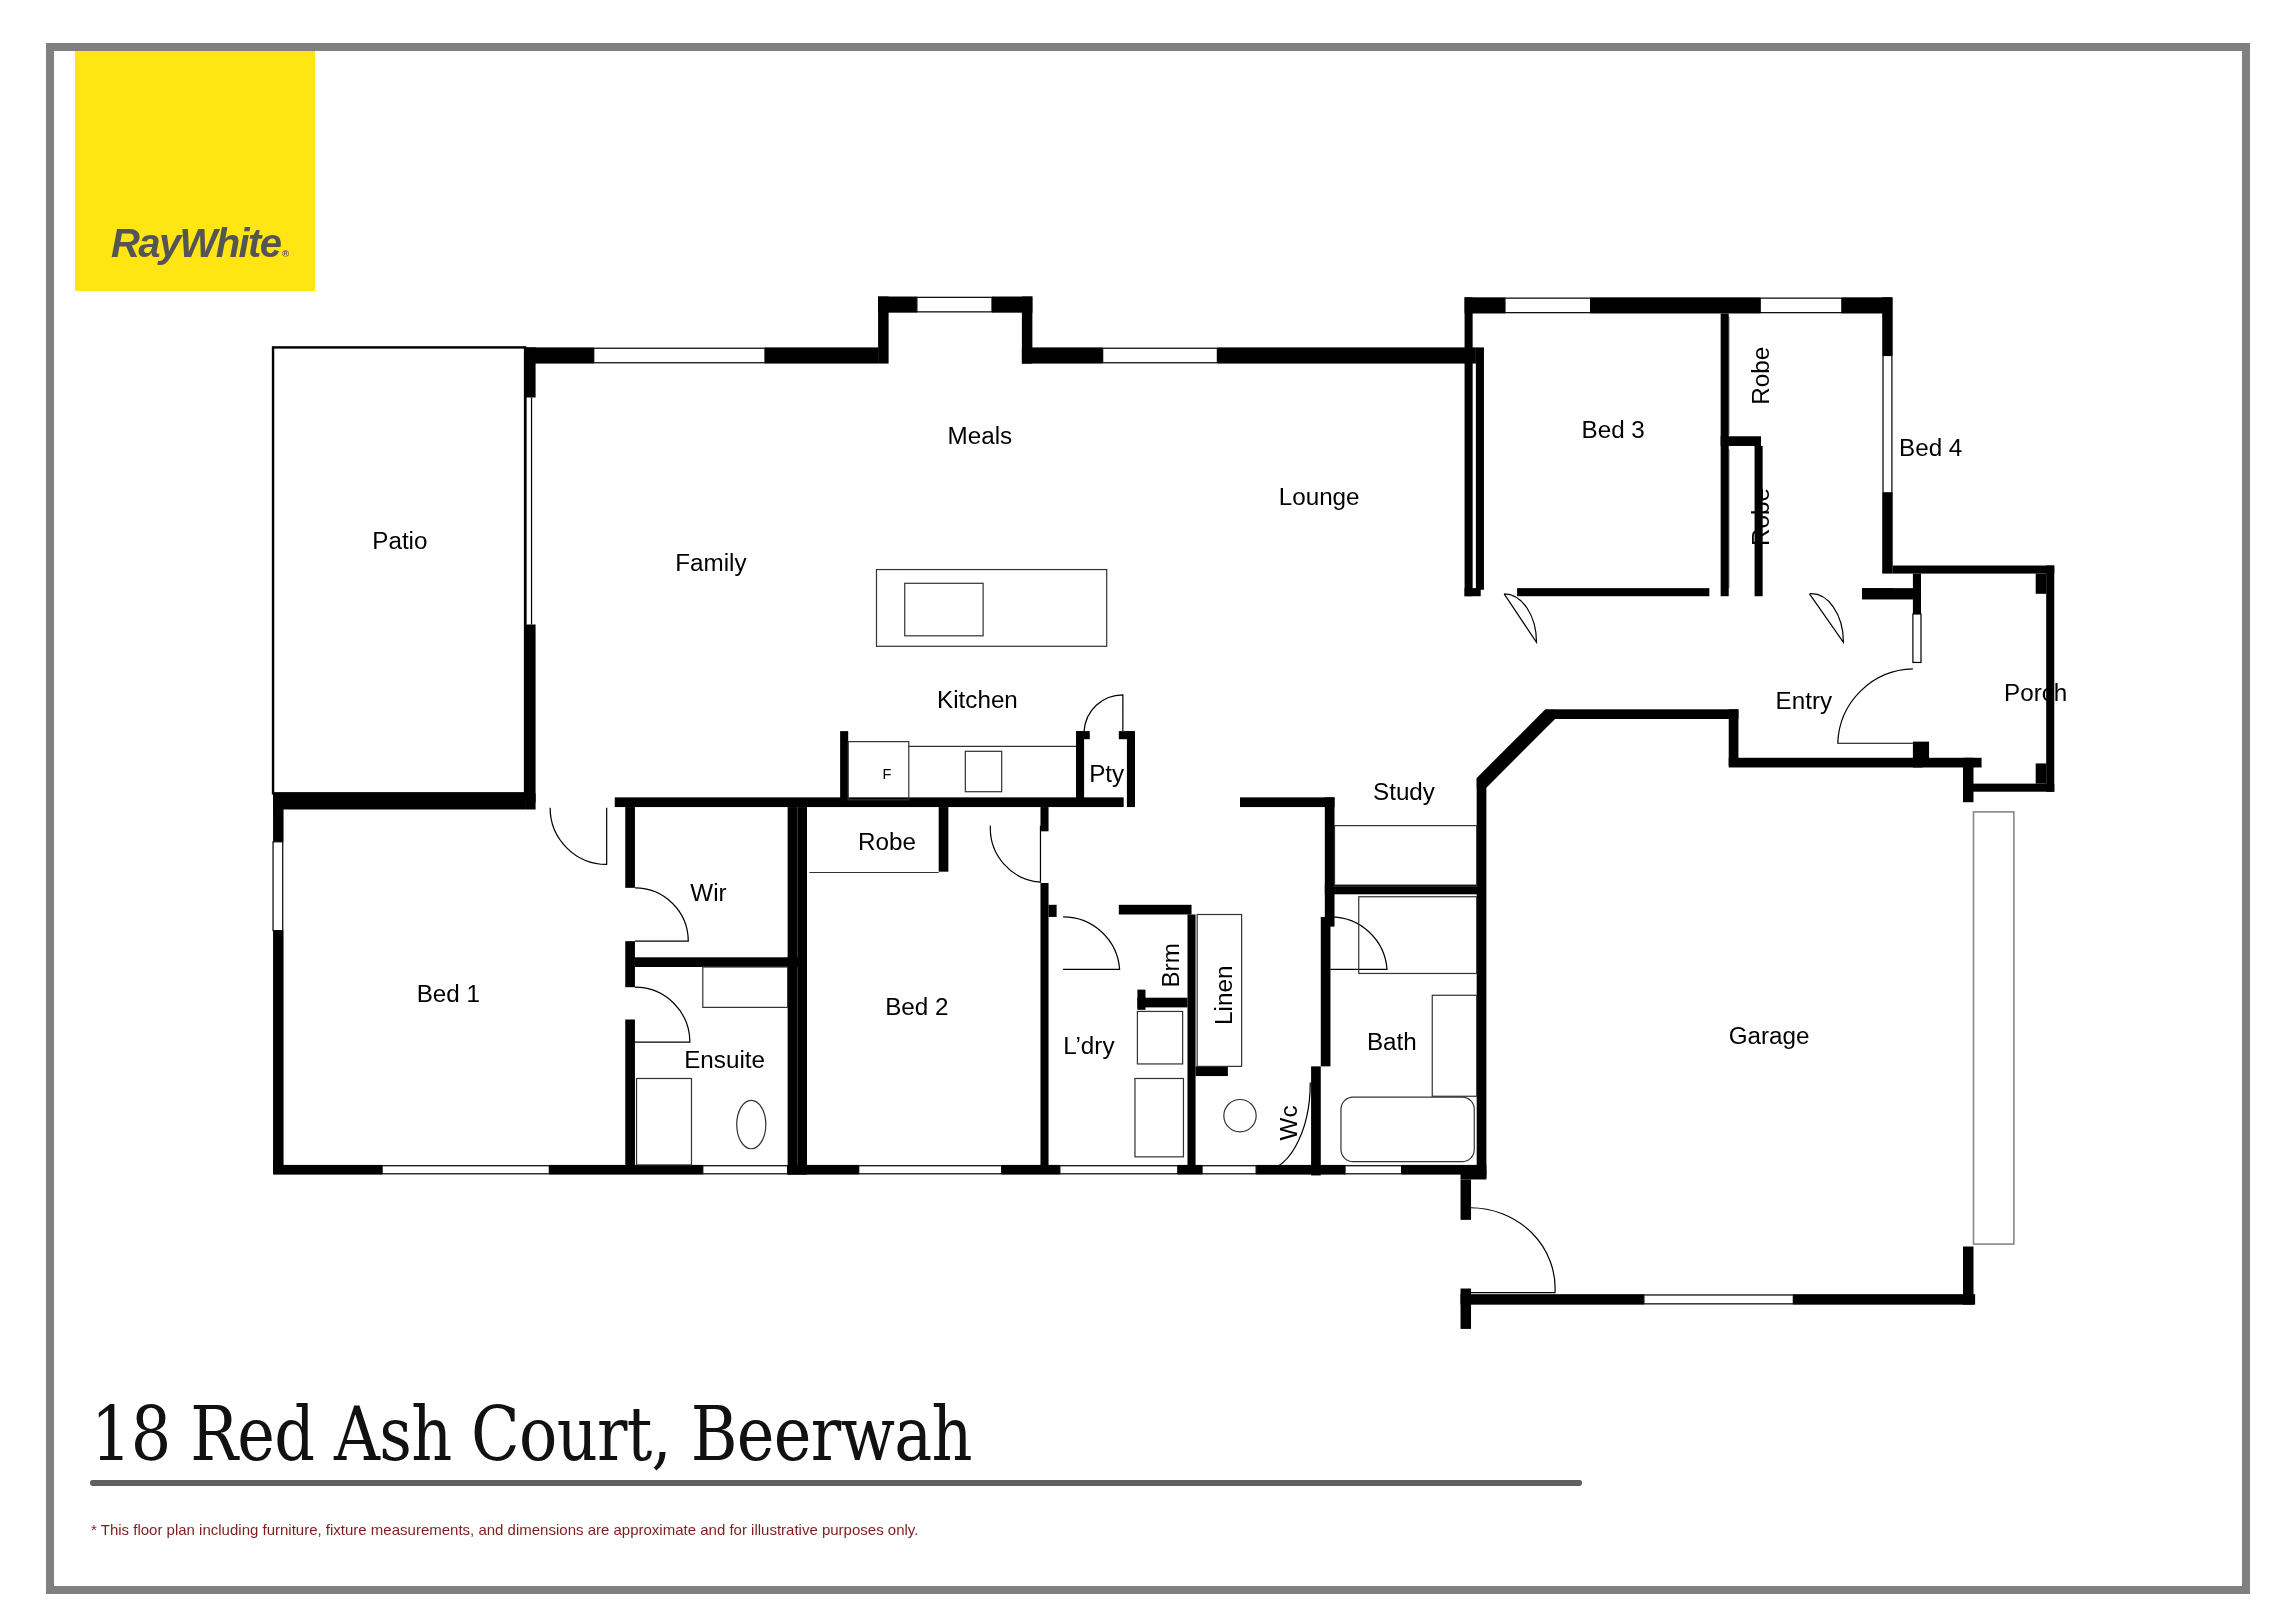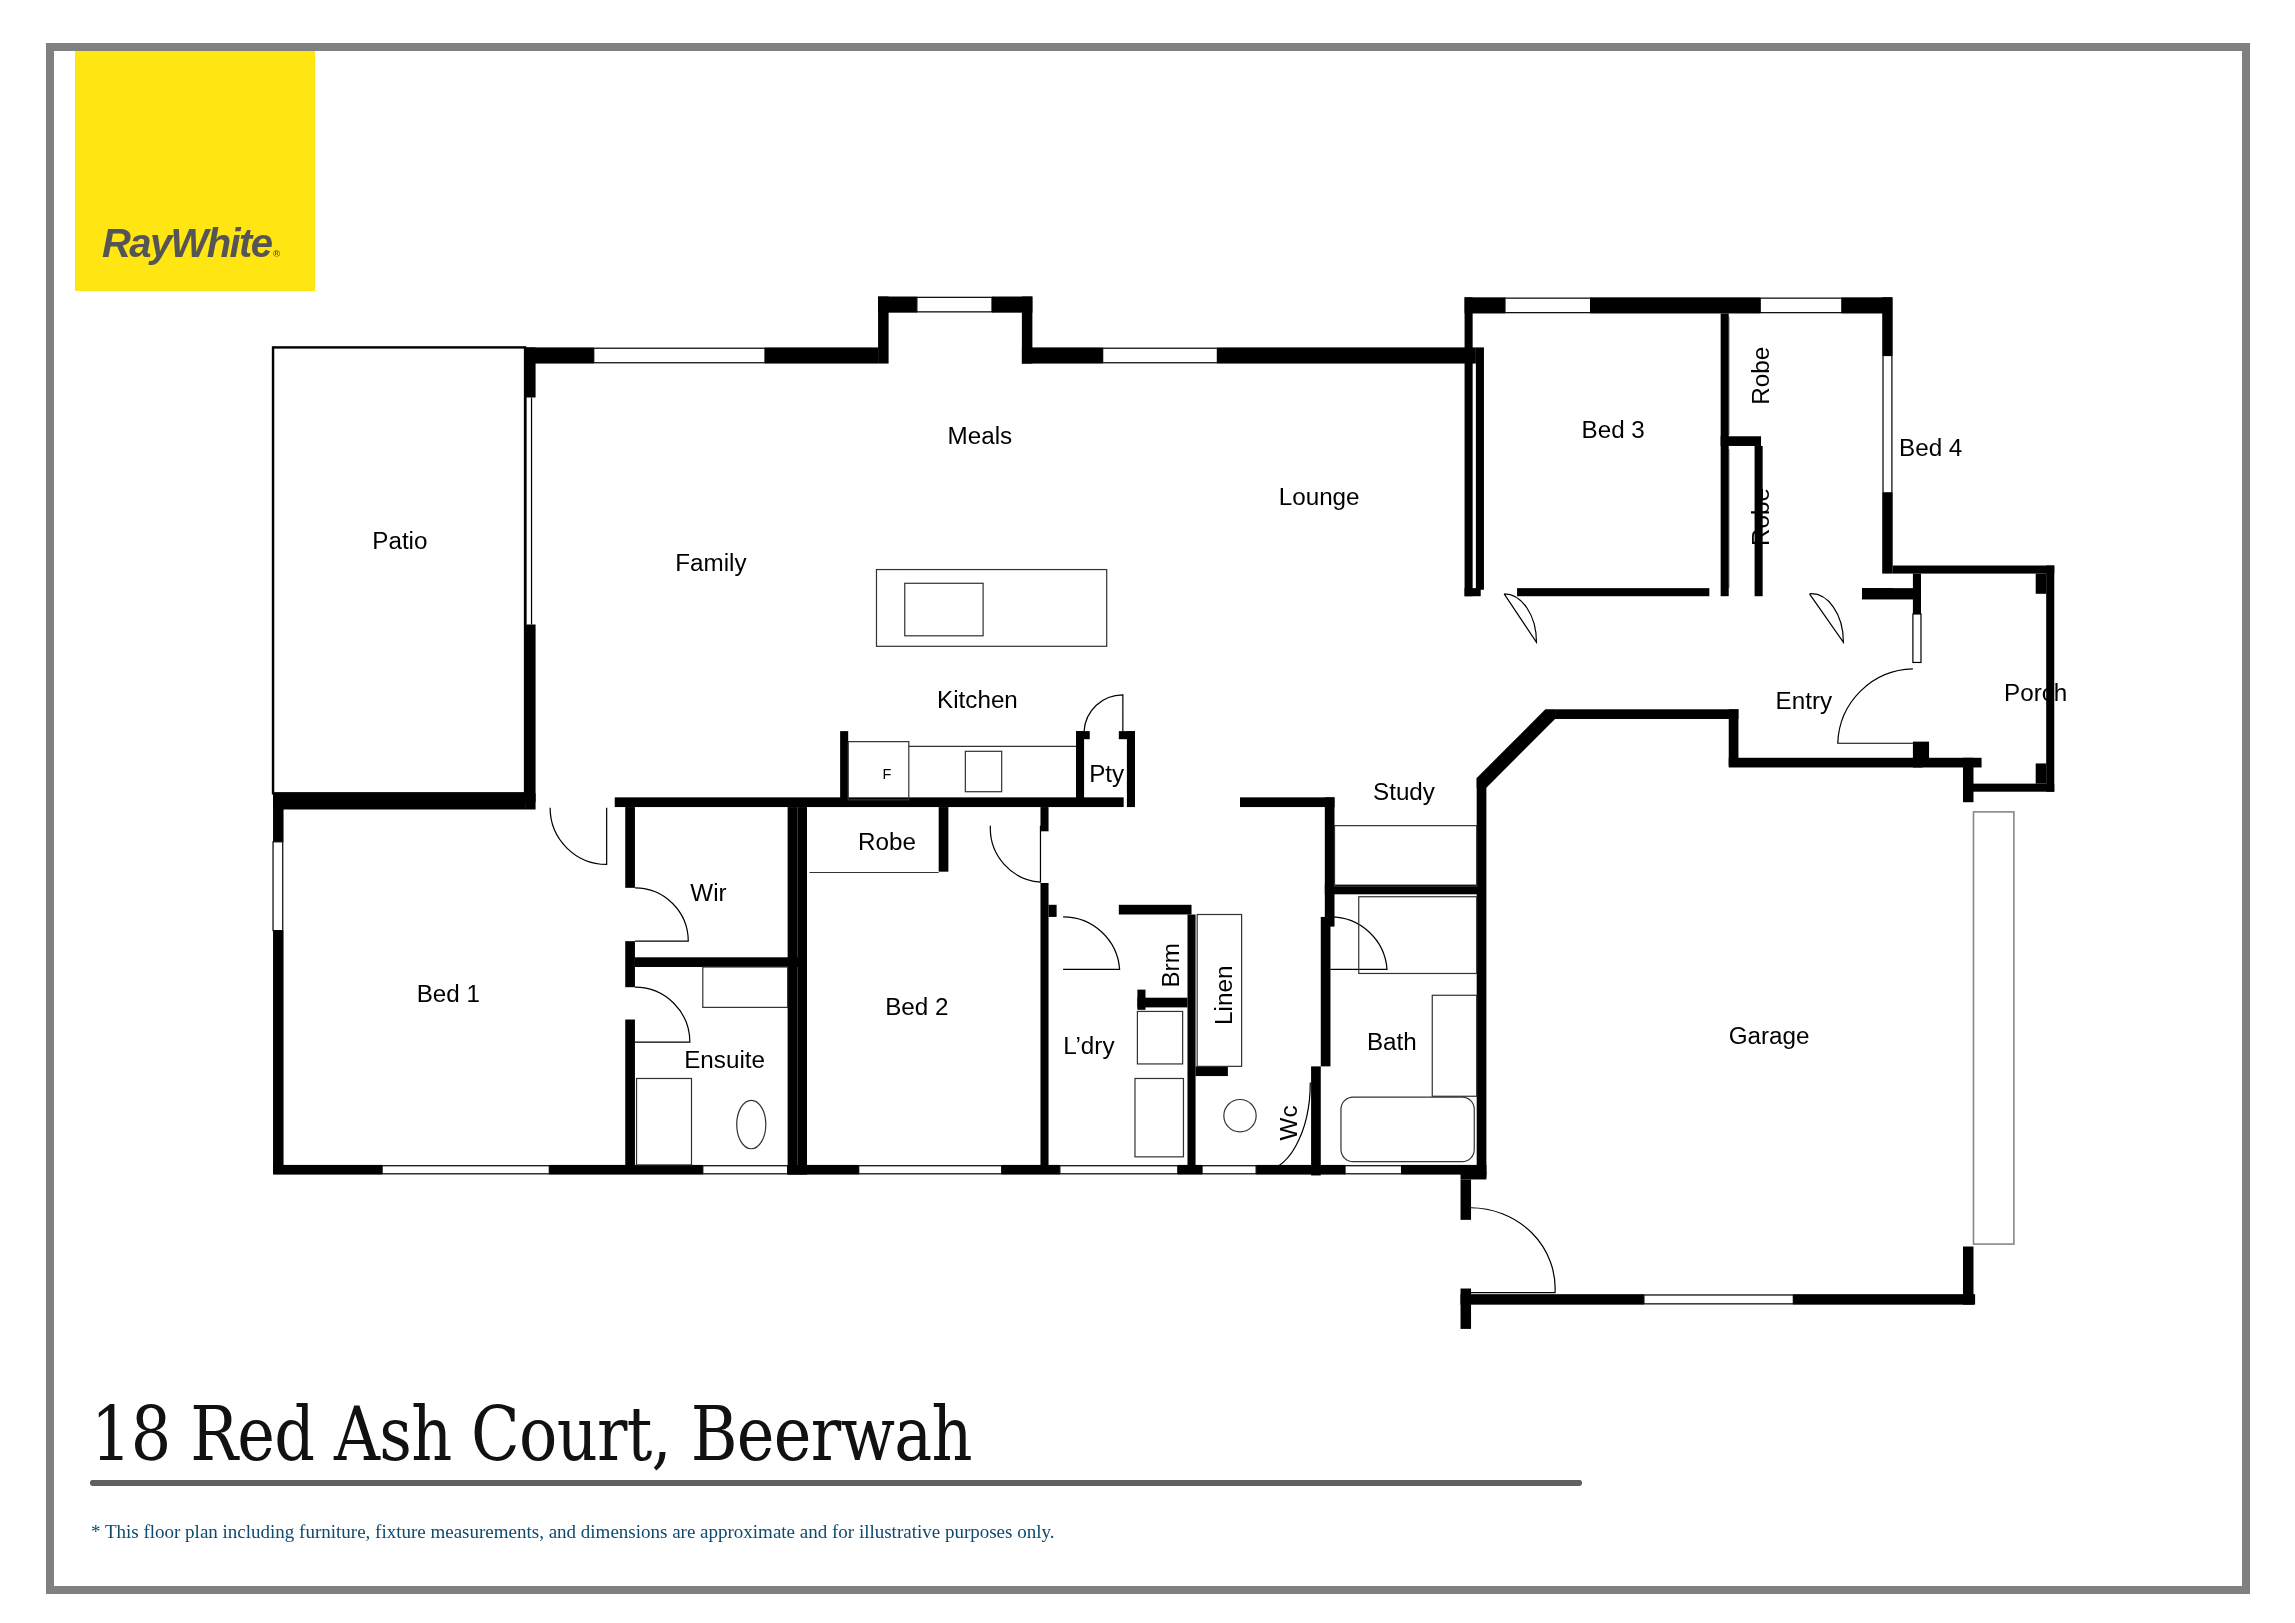--- a/index.html
+++ b/index.html
@@ -1,25 +1,25 @@
 <!DOCTYPE html>
 <html style="font-size:13px"><head>
 <meta charset="utf-8">
 <style>
   html, body { margin:0; padding:0; background:#ffffff; }
   body { width:2295px; height:1623px; position:relative; overflow:hidden; font-family:"Liberation Sans", sans-serif; }
   .frame { position:absolute; left:46px; top:43px; width:2188px; height:1535px; border:8px solid #808080; box-sizing:content-box; }
   .logo { position:absolute; left:75px; top:51px; width:240px; height:240px; background:#FFE512; }
-  .logo-text { position:absolute; left:27px; top:170px; font-family:"Liberation Sans", sans-serif; font-weight:bold; font-style:italic; font-size:40px; color:#555555; letter-spacing:-1.6px; }
+  .logo-text { position:absolute; left:36px; top:170px; font-family:"Liberation Sans", sans-serif; font-weight:bold; font-style:italic; font-size:40px; color:#555555; letter-spacing:-1.6px; }
   .logo-reg { font-size:9.7px; font-style:normal; vertical-align:baseline; margin-left:1.6px; }
   svg.plan { position:absolute; left:0; top:0; }
   .room-label { font-family:"Liberation Sans", sans-serif; font-size:30px; fill:#000; }
   .title { position:absolute; left:91px; top:1391px; font-family:"DejaVu Serif", "Liberation Serif", serif; font-size:74px; color:#111; letter-spacing:-0.8px; white-space:nowrap; transform:scaleX(0.86); transform-origin:left top; }
   .divider { position:absolute; left:90px; top:1480px; width:1492px; height:5.7px; background:#606060; border-radius:2.4px; }
-  .disclaimer { position:absolute; left:91px; top:1521px; font-family:Liberation Serif, serif; font-size:19px; color:#0c4a6e; white-space:nowrap; }
+  .disclaimer { position:absolute; left:91px; top:1521px; font-family:Liberation Sans, sans-serif; font-size:15px; color:#7f1d1d; white-space:nowrap; }
 </style>
 </head>
 <body>
 
 <div class="frame"></div>
 
 <div class="logo">
   <div class="logo-text"><span>RayWhite</span><span class="logo-reg">®</span></div>
 </div>
 

